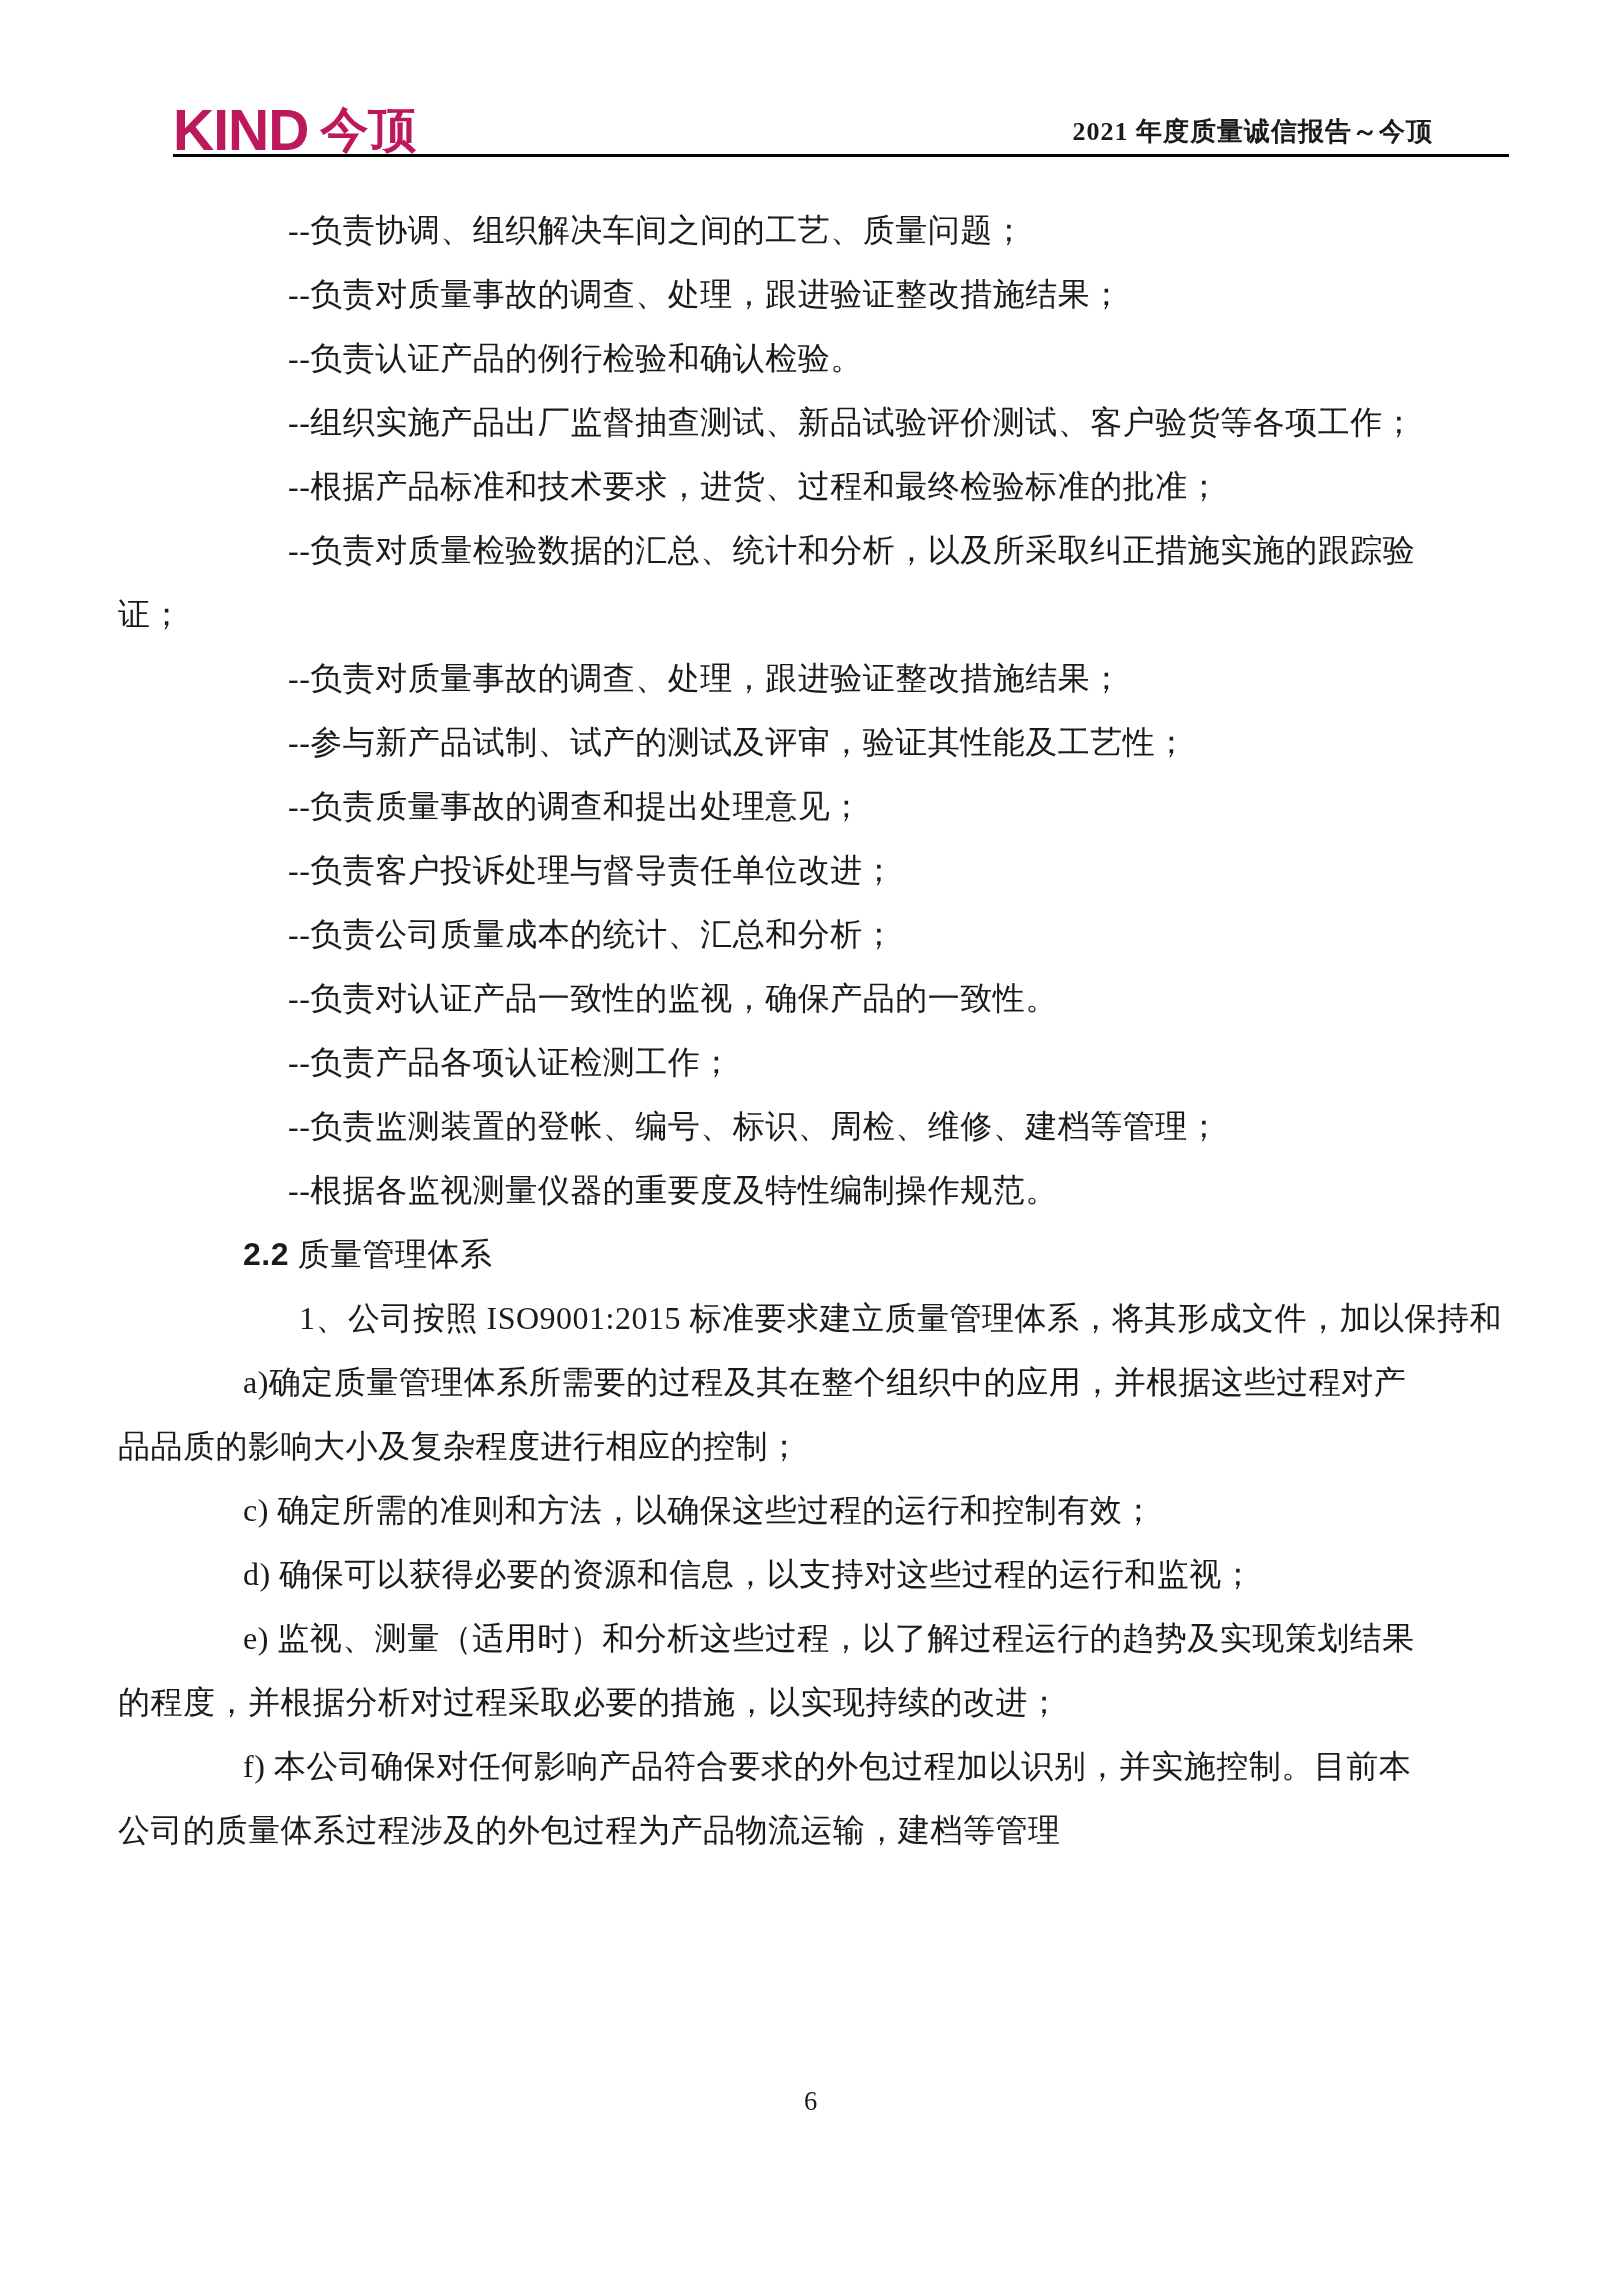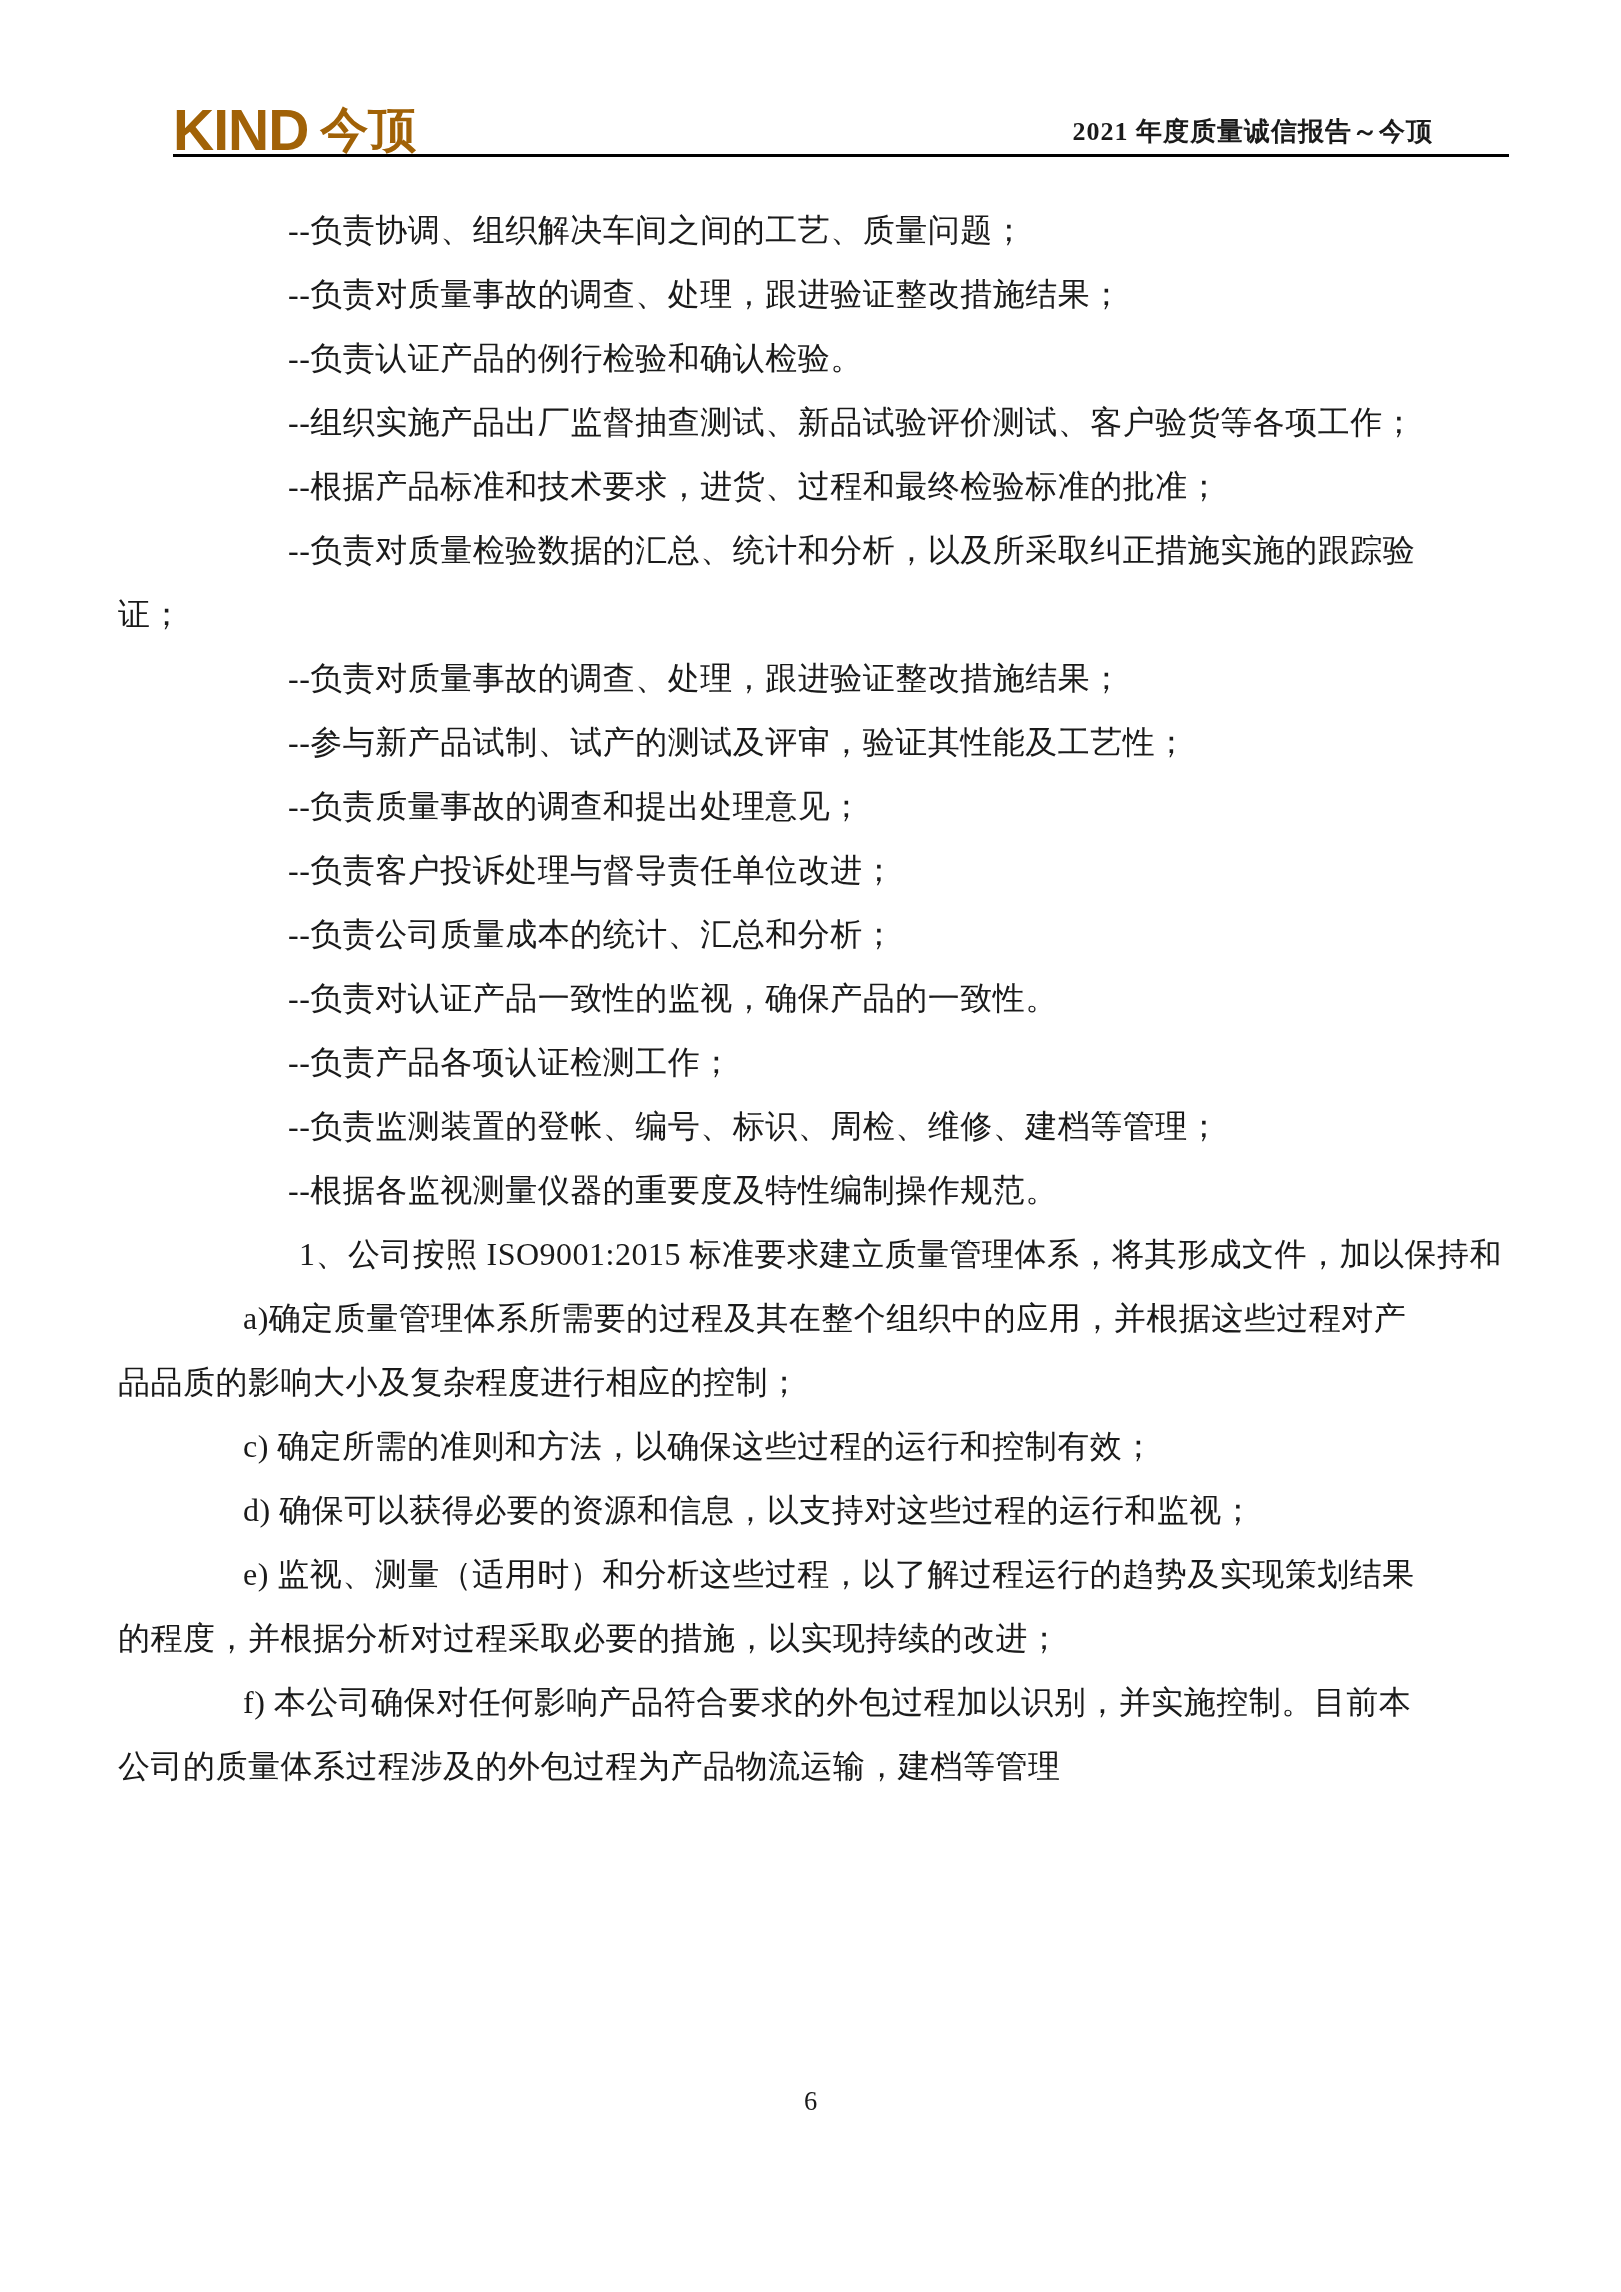--- a/index.html
+++ b/index.html
@@ -59,21 +59,21 @@
   .page-number {
     position:absolute; left:0; right:0; top:2086px;
     text-align:center; font-size:26.5px;
   }
 </style>
 </head>
 <body>
 
 <div class="page">
 
-  <div class="logo" style="color: #a16207;">
+  <div class="logo" style="color: #be185d;">
     <span class="logo-en">KIND</span><span class="logo-cn">今顶</span>
   </div>
 
   <div class="header-title">2021 年度质量诚信报告～今顶</div>
 
   <div class="header-rule"></div>
 
   <div class="body-lines">
       <div class="line indent-bullet">--负责协调、组织解决车间之间的工艺、质量问题；</div>
       <div class="line indent-bullet">--负责对质量事故的调查、处理，跟进验证整改措施结果；</div>
@@ -84,20 +84,21 @@
       <div class="line indent-flush">证；</div>
       <div class="line indent-bullet">--负责对质量事故的调查、处理，跟进验证整改措施结果；</div>
       <div class="line indent-bullet">--参与新产品试制、试产的测试及评审，验证其性能及工艺性；</div>
       <div class="line indent-bullet">--负责质量事故的调查和提出处理意见；</div>
       <div class="line indent-bullet">--负责客户投诉处理与督导责任单位改进；</div>
       <div class="line indent-bullet">--负责公司质量成本的统计、汇总和分析；</div>
       <div class="line indent-bullet">--负责对认证产品一致性的监视，确保产品的一致性。</div>
       <div class="line indent-bullet">--负责产品各项认证检测工作；</div>
       <div class="line indent-bullet">--负责监测装置的登帐、编号、标识、周检、维修、建档等管理；</div>
       <div class="line indent-bullet">--根据各监视测量仪器的重要度及特性编制操作规范。</div>
+      <div class="line indent-heading"><span class="h-num">2.2</span><span class="h-title"> 质量管理体系</span></div>
       <div class="line indent-para">1、公司按照 ISO9001:2015 标准要求建立质量管理体系，将其形成文件，加以保持和</div>
       <div class="line indent-item">a)确定质量管理体系所需要的过程及其在整个组织中的应用，并根据这些过程对产</div>
       <div class="line indent-flush">品品质的影响大小及复杂程度进行相应的控制；</div>
       <div class="line indent-item">c) 确定所需的准则和方法，以确保这些过程的运行和控制有效；</div>
       <div class="line indent-item">d) 确保可以获得必要的资源和信息，以支持对这些过程的运行和监视；</div>
       <div class="line indent-item">e) 监视、测量（适用时）和分析这些过程，以了解过程运行的趋势及实现策划结果</div>
       <div class="line indent-flush">的程度，并根据分析对过程采取必要的措施，以实现持续的改进；</div>
       <div class="line indent-item">f) 本公司确保对任何影响产品符合要求的外包过程加以识别，并实施控制。目前本</div>
       <div class="line indent-flush">公司的质量体系过程涉及的外包过程为产品物流运输，建档等管理</div>
     </div>

